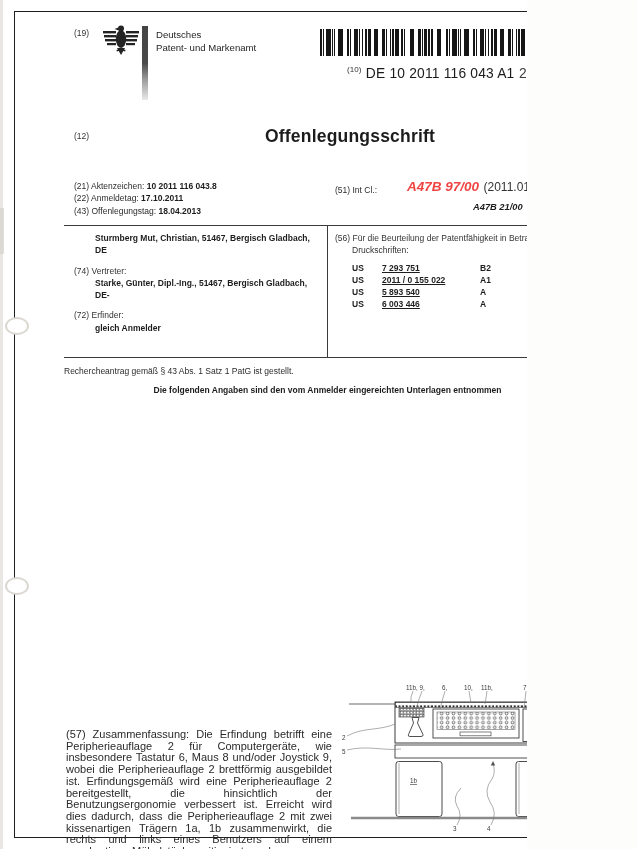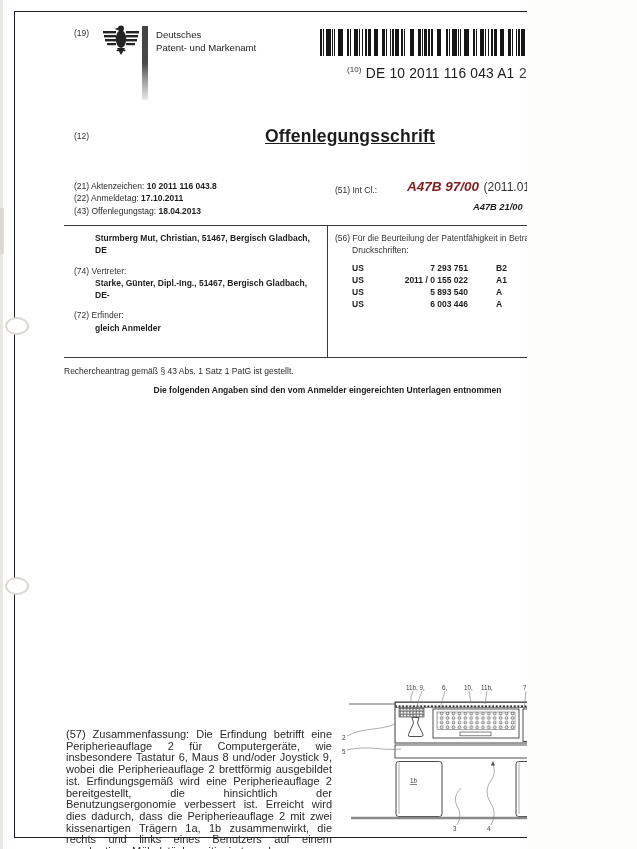--- a/index.html
+++ b/index.html
@@ -25,34 +25,34 @@
   .barcode{left:320px;top:29px;width:268px;height:27px;
     background-image:
       repeating-linear-gradient(90deg,#161616 0 2px,rgba(0,0,0,0) 2px 3px,#161616 3px 4px,rgba(0,0,0,0) 4px 9px),
       repeating-linear-gradient(90deg,#161616 0 1px,rgba(0,0,0,0) 1px 6px,#161616 6px 9px,rgba(0,0,0,0) 9px 14px);
   }
   .publine{left:280px;top:64px;width:310px;text-align:right;white-space:nowrap;}
   .publine .tag{font-size:8px;vertical-align:6px;color:#333;}
   .publine .no{font-size:13.8px;font-weight:normal;color:#1b1b1b;letter-spacing:.2px;}
   .publine .dt{font-size:13.8px;color:#3d3d3d;letter-spacing:.2px;}
   .doctitle{left:150px;top:126px;width:400px;text-align:center;
-    font-size:17.5px;font-weight:bold;color:#1c1c1c;letter-spacing:.2px;text-decoration:underline;}
-  
-  .intcl1-main{font-size:13.5px;font-weight:bold;font-style:italic;color:#7f1d1d;}
+    font-size:17.5px;font-weight:bold;color:#1c1c1c;letter-spacing:.2px;}
+  
+  .intcl1-main{font-size:13.5px;font-weight:bold;font-style:italic;color:#ef4444;}
   .intcl1-ver{font-size:12px;color:#333;}
   .intcl2-main{font-size:9.3px;font-weight:bold;font-style:italic;color:#1b1b1b;}
   .intcl2-ver{font-size:8.5px;color:#333;}
   .rule{background:#3a3a3a;}
   .cell-label{font-size:8.5px;line-height:12.3px;color:#333;}
   .cell-value{font-size:8.5px;line-height:12.3px;font-weight:bold;color:#1d1d1d;margin-left:21px;width:215px;}
   .hang{text-indent:-17px;padding-left:17px;width:240px;}
   .cit-row{display:flex;font-size:8.5px;line-height:12.2px;font-weight:bold;color:#1d1d1d;}
   .cit-c{width:30px;}
-  .cit-n{width:86px;text-align:right;}
-  .cit-k{margin-left:28px;}
+  .cit-n{width:86px;text-decoration:underline;}
+  .cit-k{margin-left:12px;}
   .center-bold{left:64px;top:385px;width:527px;text-align:center;font-weight:bold;font-size:8.5px;color:#1d1d1d;}
   
   .abstract{left:66px;top:729px;width:266px;font-size:11px;line-height:11.7px;
     text-align:justify;color:#2a2a2a;}
   
   .hole{width:20px;height:14px;border:2px solid #dbd8d2;border-radius:50%;background:#fff;}
   .artifact-dash{left:626px;top:100px;width:11px;height:2px;background:#c9c4bc;}
   .artifact-smudge{left:612px;top:106px;width:8px;height:10px;color:#b39b76;font-size:9px;opacity:.75;transform:rotate(12deg);}
   .artifact-corner{left:616px;top:840px;width:16px;height:2px;background:#d8d4cd;transform:rotate(-18deg);}
   svg text{font-family:"Liberation Sans","DejaVu Sans",sans-serif;}

